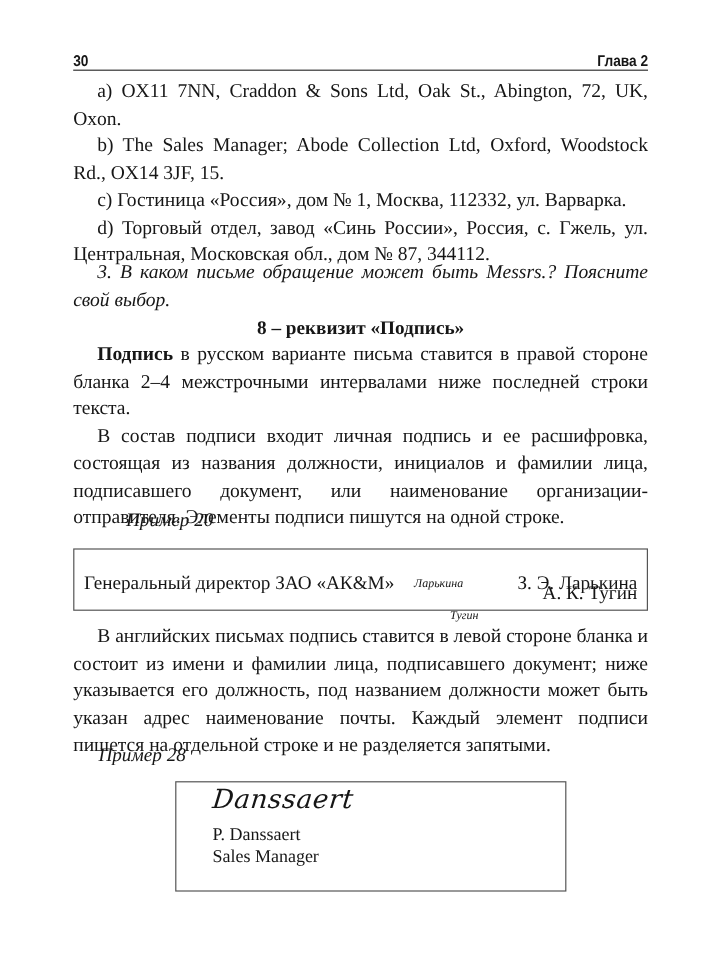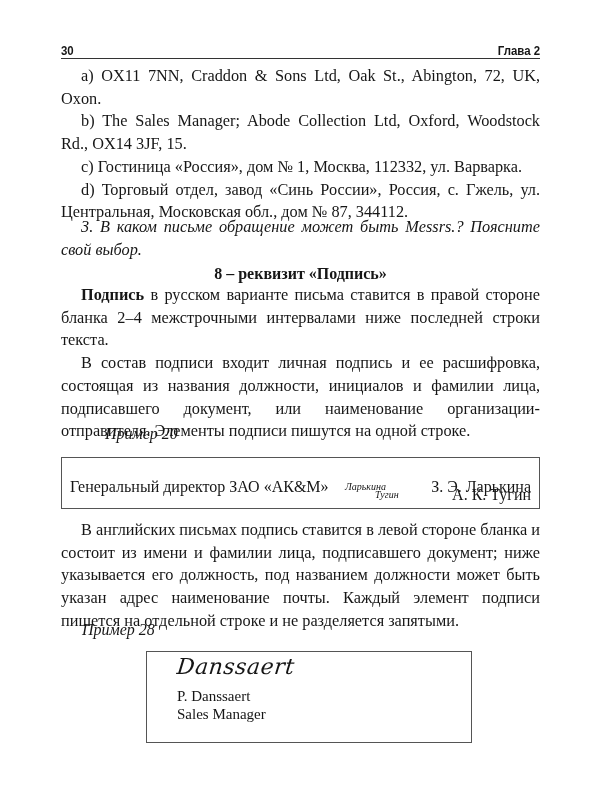--- a/index.html
+++ b/index.html
@@ -145,21 +145,21 @@
 
 <div class="example-label" style="top: 424px; padding-left: 23px;">Пример 20</div>
 
 <div class="sig-table">
   <div class="sig-row" style="top: 1px; margin-top: 17px;">
     <span class="pos">Генеральный директор ЗАО «АК&amp;М»</span>
     <span class="sign" style="left: 283px;">Ларькина</span>
     <span class="name">З. Э. Ларькина</span>
   </div>
   <div class="sig-row" style="top: 26px;">
-    <span class="sign" style="left: 313px;">Тугин</span>
+    <span class="sign" style="left: 313px; margin-top: 19px;">Тугин</span>
     <span class="name">А. К. Тугин</span>
   </div>
 </div>
 
 <div class="body-text" style="top: 519px;">
   <p class="para">В английских письмах подпись ставится в левой стороне бланка и состоит из имени и фамилии лица, подписавшего документ; ниже указывается его должность, под названием должности может быть указан адрес наименование почты. Каждый элемент подписи пишется на отдельной строке и не разделяется запятыми.</p>
 </div>
 
 <div class="example-label" style="top: 620px;">Пример 28</div>
 

